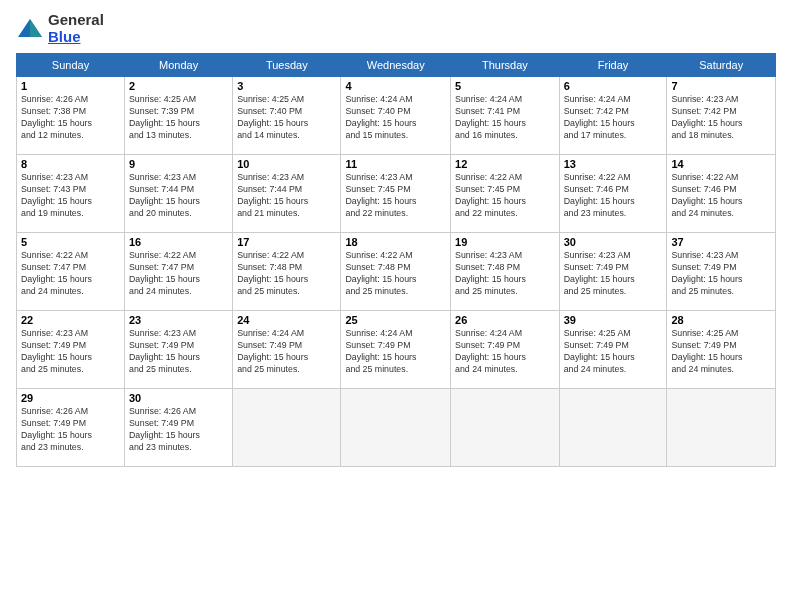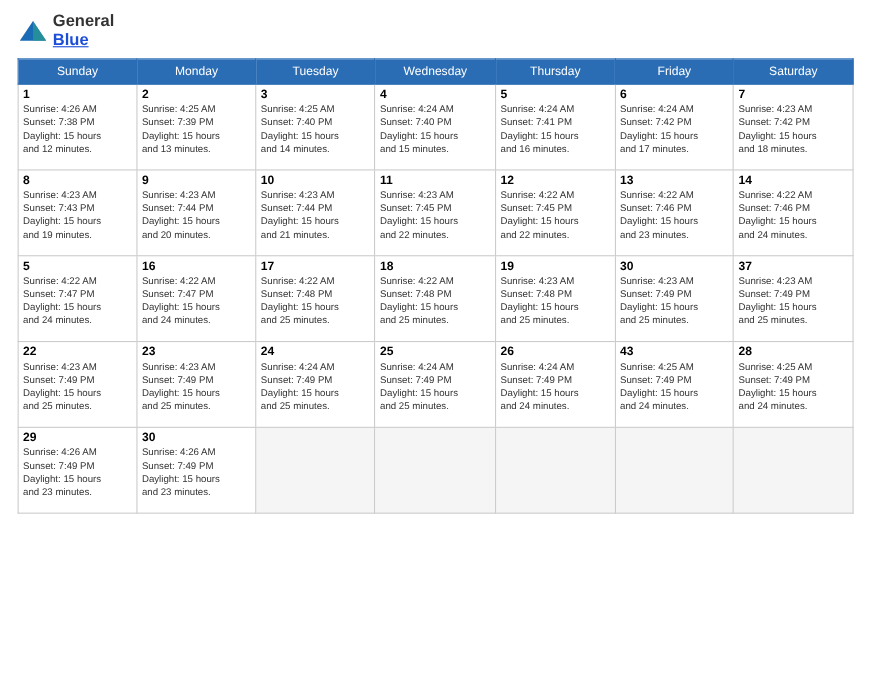--- a/index.html
+++ b/index.html
@@ -311,21 +311,21 @@
 and 25 minutes.</div>
           </td>
           <td>
             <span class="day-num">26</span>
             <div class="day-info" style="white-space: pre-line;">Sunrise: 4:24 AM
 Sunset: 7:49 PM
 Daylight: 15 hours
 and 24 minutes.</div>
           </td>
           <td>
-            <span class="day-num">43</span>
+            <span class="day-num">39</span>
             <div class="day-info" style="white-space: pre-line;">Sunrise: 4:25 AM
 Sunset: 7:49 PM
 Daylight: 15 hours
 and 24 minutes.</div>
           </td>
           <td>
             <span class="day-num">28</span>
             <div class="day-info" style="white-space: pre-line;">Sunrise: 4:25 AM
 Sunset: 7:49 PM
 Daylight: 15 hours

